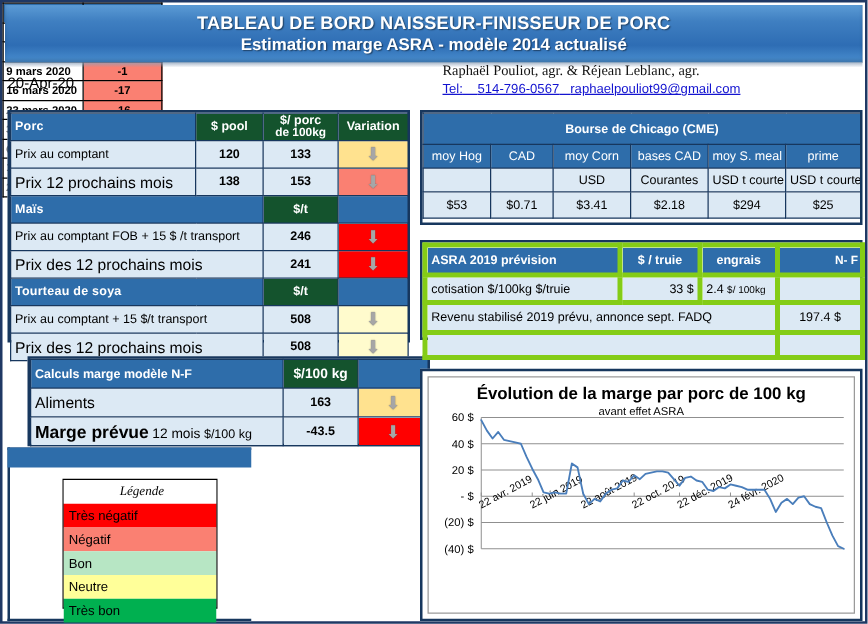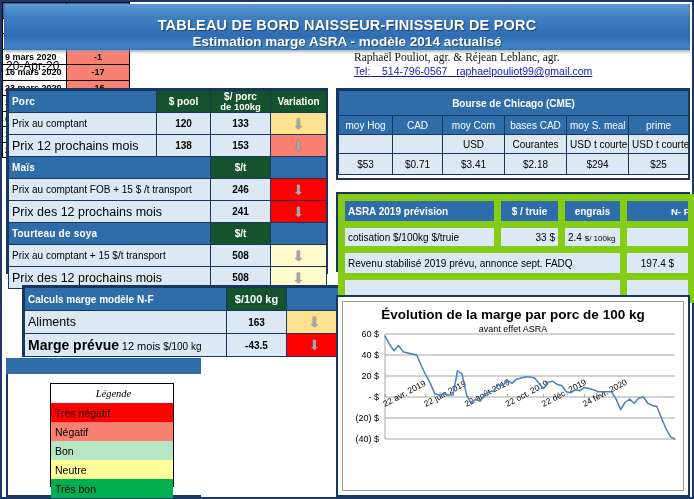--- a/index.html
+++ b/index.html
@@ -8,21 +8,21 @@
     font-family:"Liberation Sans","DejaVu Sans",sans-serif;
     color:#000;
   }
   .page{position:relative;width:694px;height:499px;box-sizing:border-box;
         border:2px solid #1f3864;background:#ffffff;}
 
   
   .banner{
     position:absolute;left:2px;top:2px;width:686px;height:46px;
     background:linear-gradient(to bottom,#5b9bd5 0%,#3f7fc1 28%,#2e6db4 70%,#4a8fd0 100%);
-    display:flex;flex-direction:column;align-items:center;justify-content:flex-end;
+    display:flex;flex-direction:column;align-items:center;justify-content:center;
     box-shadow:inset 0 -2px 3px rgba(0,0,0,.18);
   }
   .banner .t1{color:#fff;font-weight:bold;font-size:14.5px;letter-spacing:.2px;
     text-shadow:1px 1px 1px rgba(0,0,0,.45);line-height:16px;}
   .banner .t2{color:#fff;font-weight:bold;font-size:13.5px;
     text-shadow:1px 1px 1px rgba(0,0,0,.45);line-height:16px;margin-top:1px;}
   .bannershadow{position:absolute;left:2px;top:48px;width:686px;height:4px;
     background:linear-gradient(to bottom,rgba(140,160,185,.75),rgba(255,255,255,0));}
 
   
@@ -96,21 +96,21 @@
   #cme-panel{left:334px;top:86px;width:354px;height:92px;}
   #cme-panel td{border:1px solid #17375e;}
   .cmetitle{background:#2e6daa;color:#fff;font-weight:bold;font-size:13px;
      text-align:center;height:24px !important;}
   .cmehead{background:#2e6daa;color:#fff;font-size:10px;text-align:center;height:18px !important;}
   .cmesub{background:#dce9f4;text-align:center;font-size:10px;height:18px !important;}
   .cmeval{background:#dce9f4;text-align:center;font-size:10.5px;height:20px !important;}
 
   
   #asra-panel{left:334px;top:190px;width:354px;height:80px;}
-  #asra-panel td{border:7px solid #84cc16;margin-top:44px;}
+  #asra-panel td{border:4px solid #84cc16;margin-top:44px;}
   .asratitle{background:#2e6daa;color:#fff;font-weight:bold;font-size:13.5px;
      padding-left:4px;height:20px !important;}
   .asrahead{background:#2e6daa;color:#fff;font-weight:bold;font-size:11px;
      text-align:center;height:20px !important;}
   .asrahead.sm{font-size:9.5px;padding-left:44px;}
   .asrarow{background:#dce9f4;font-size:9px;height:18px !important;padding-left:3px;}
   .asraval{background:#dce9f4;font-size:11px;text-align:right;height:18px !important;padding-right:4px;}
   .asraval2{background:#dce9f4;font-size:11px;text-align:left;height:18px !important;padding-left:3px;}
   .asraval2 small{font-size:8px;}
   .asrawide{background:#dce9f4;font-size:12.5px;height:20px !important;padding-left:4px;}

